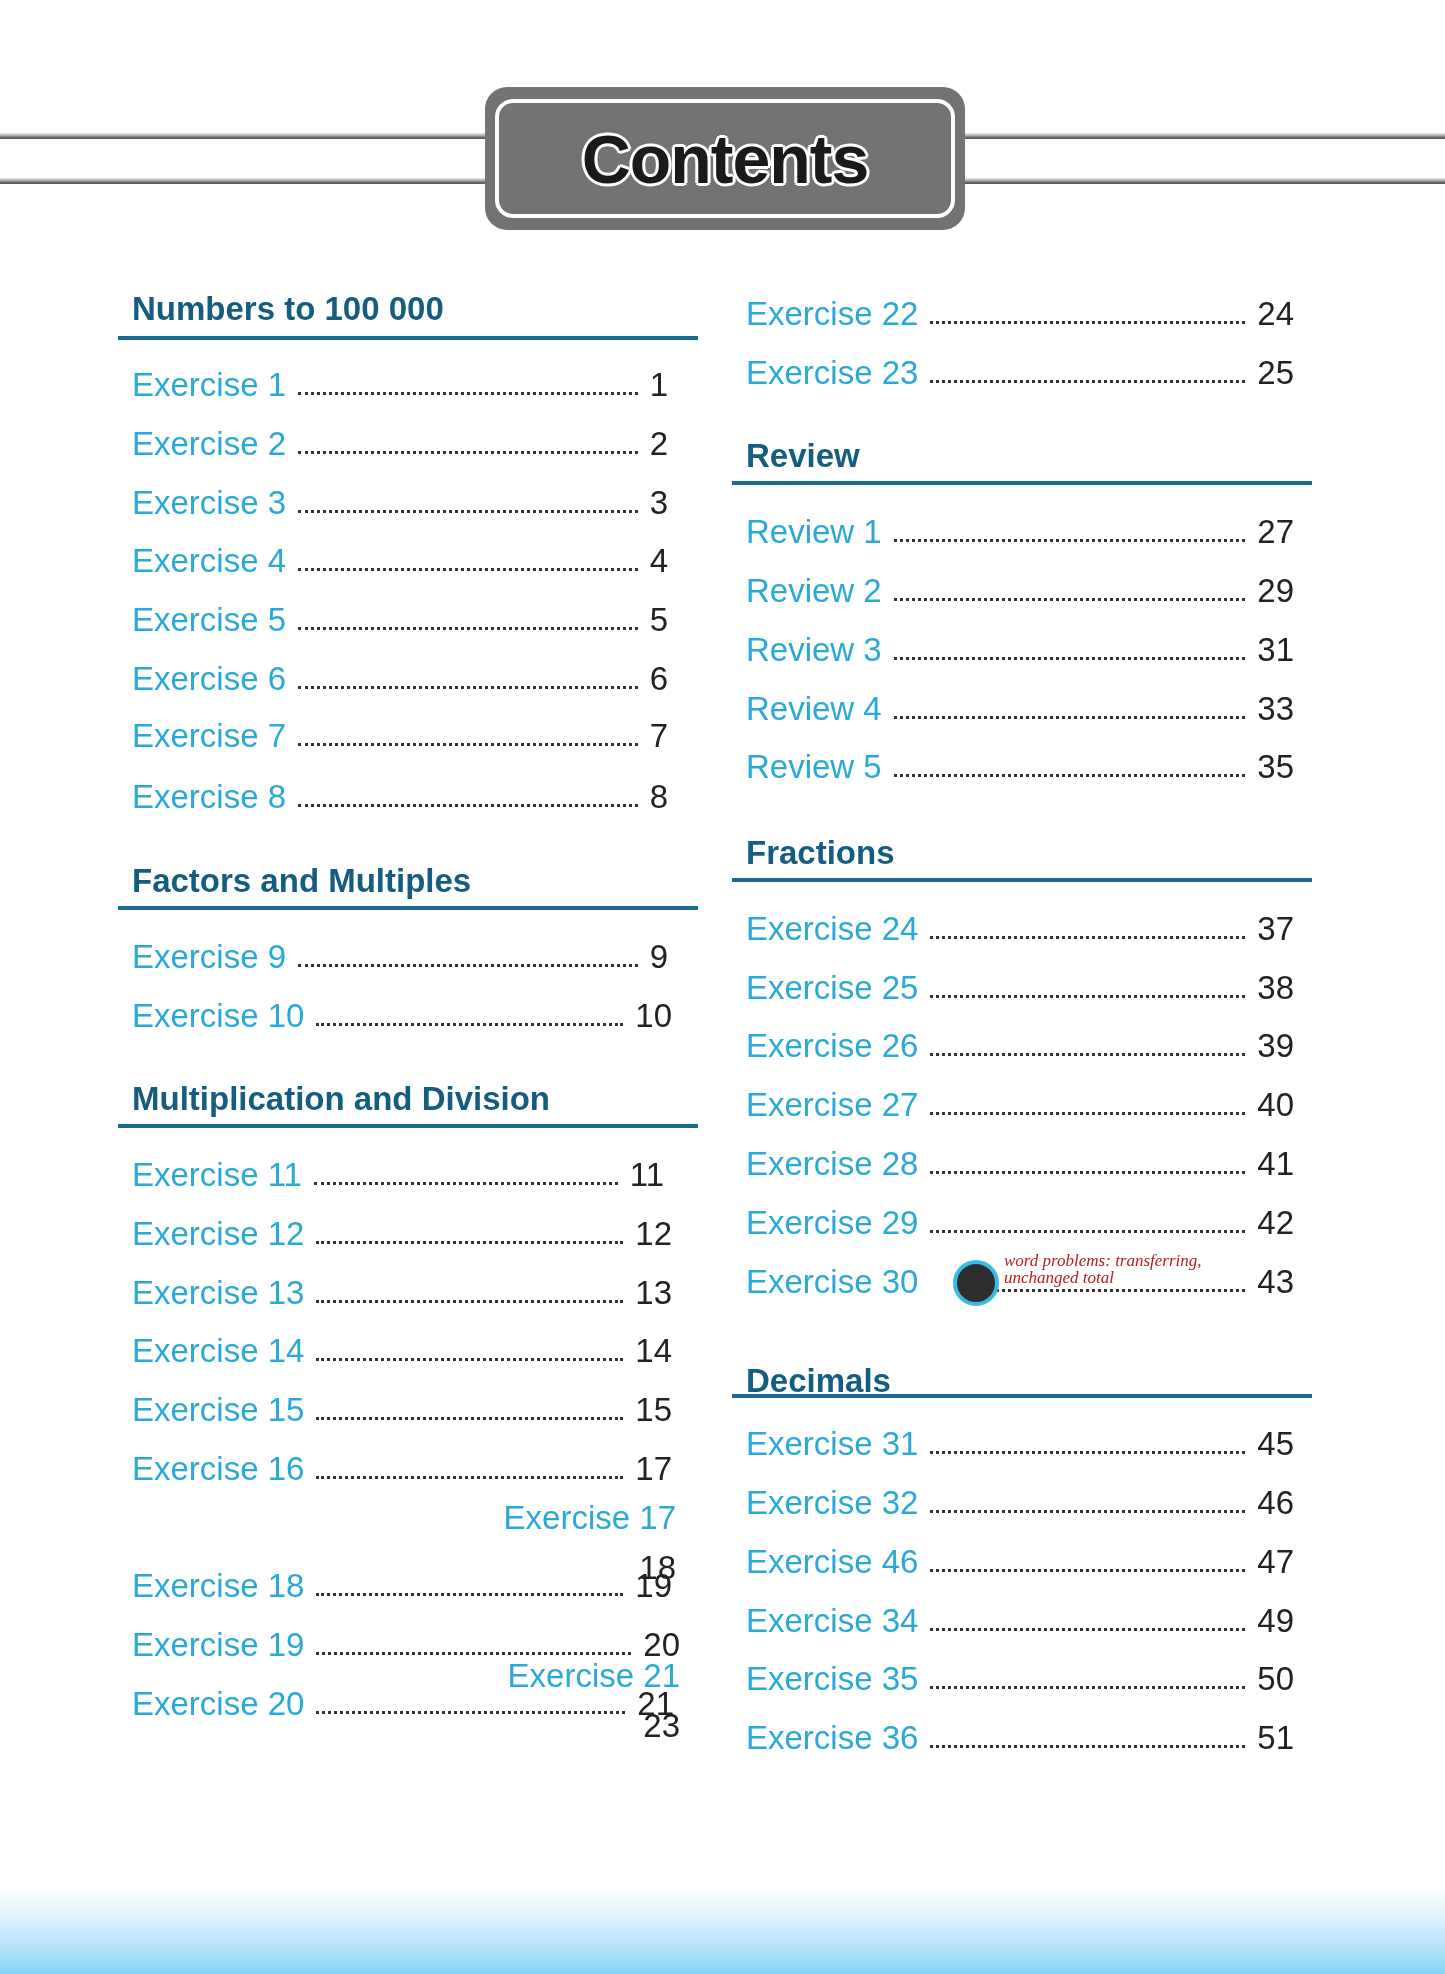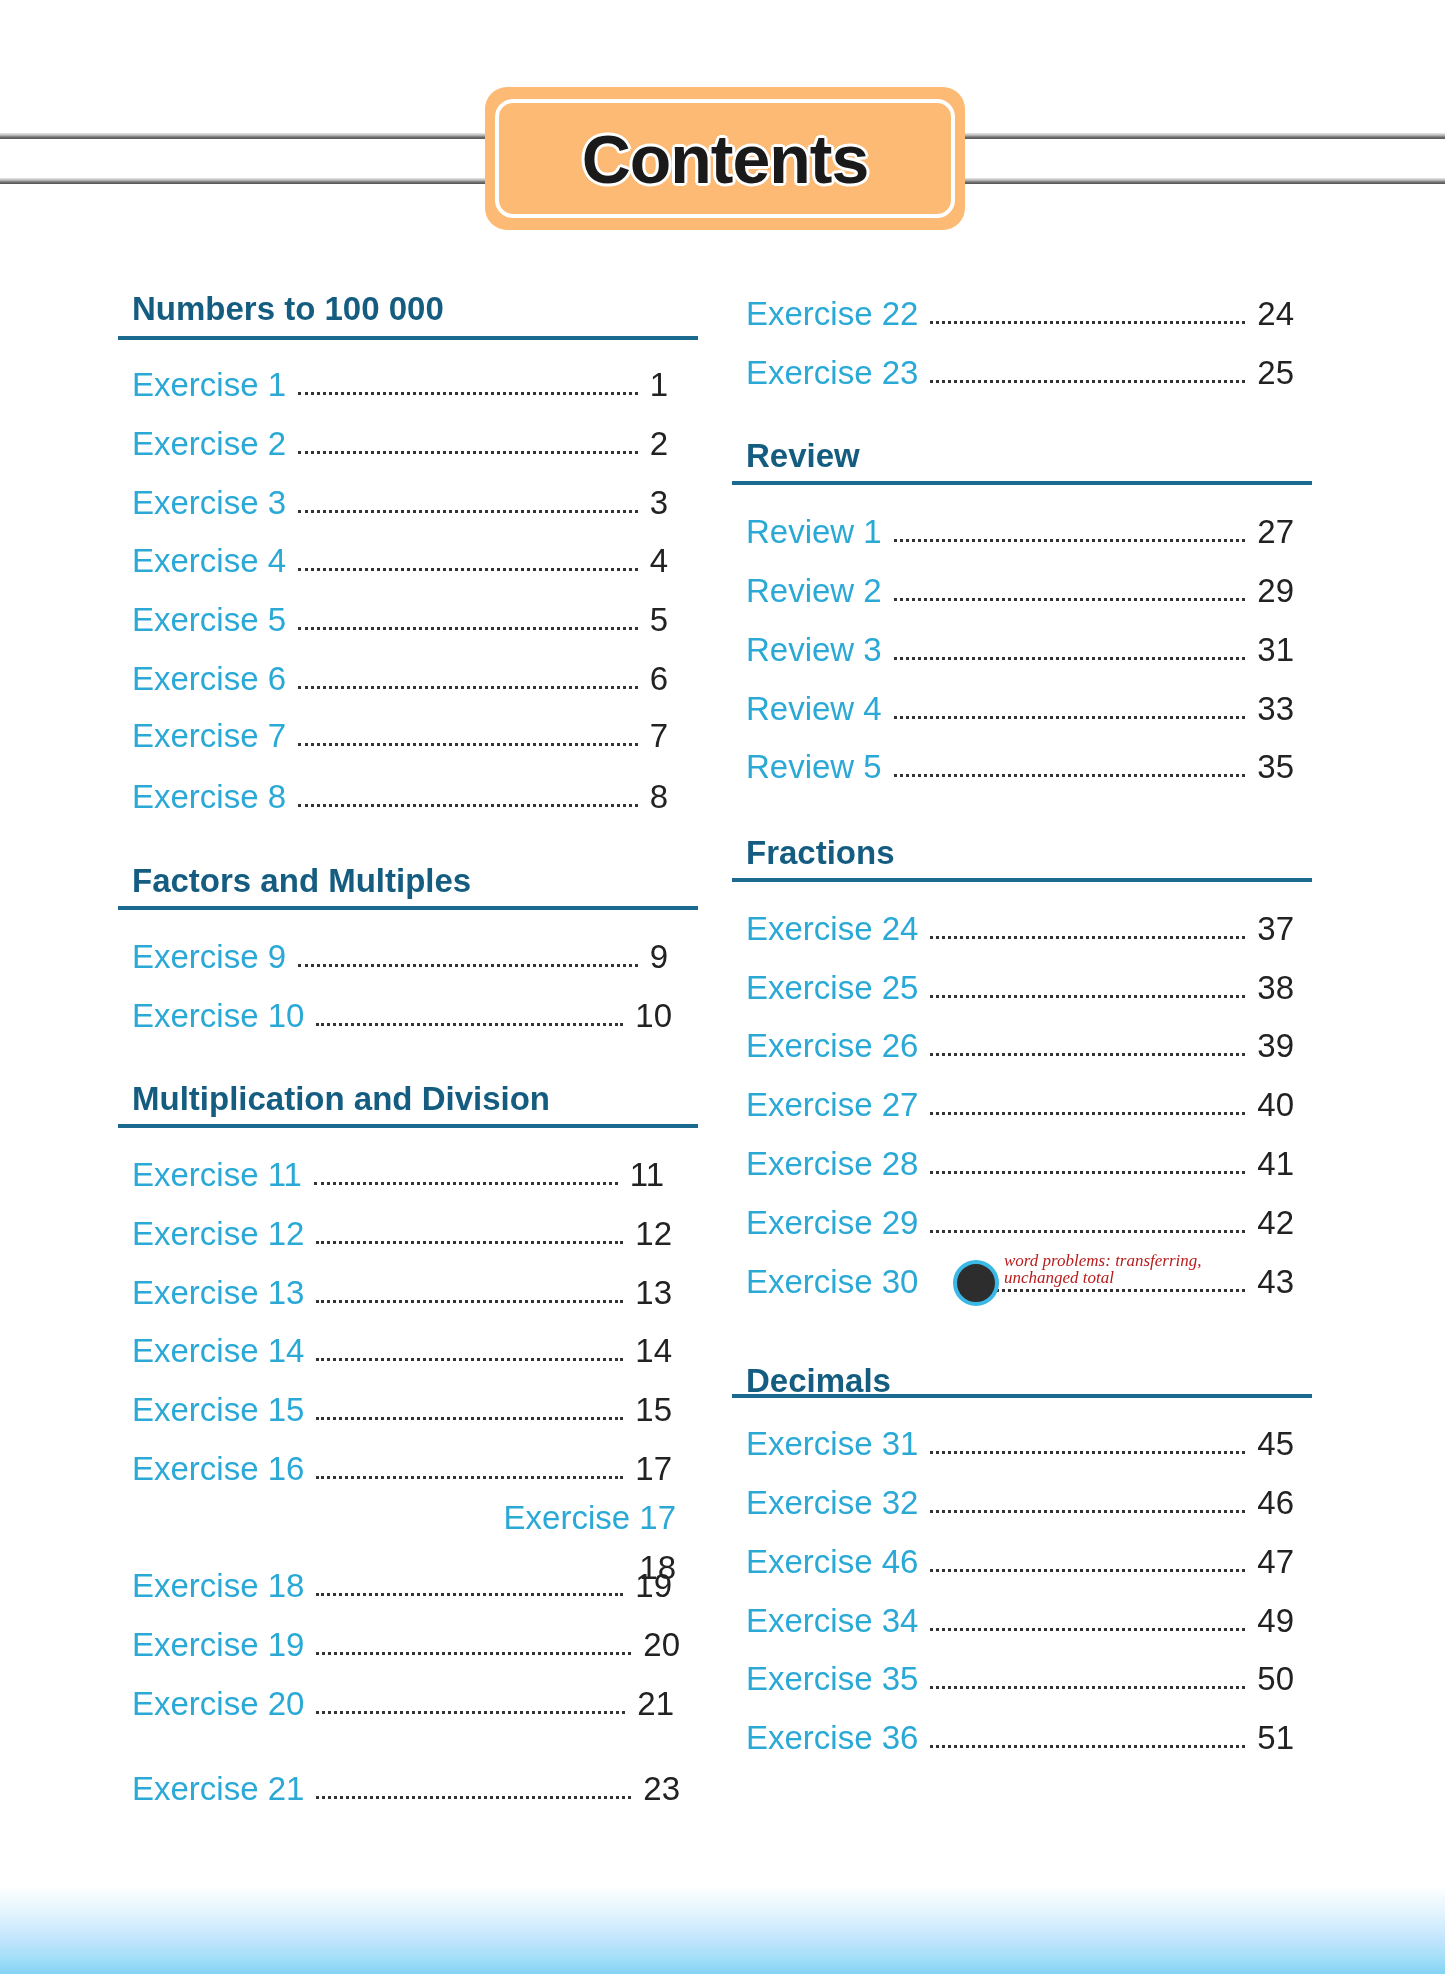--- a/index.html
+++ b/index.html
@@ -1,21 +1,21 @@
 <!DOCTYPE html>
 <html><head>
 <meta charset="utf-8">
 <style>
   html, body { margin:0; padding:0; }
   body { width:1445px; height:1974px; position:relative; background:#fff; overflow:hidden;
          font-family:"Liberation Sans", sans-serif; }
   .rail { position:absolute; left:0; width:1445px; height:6px;
           background:linear-gradient(#e8e8e8 0%, #bdbdbd 35%, #6e6e6e 70%, #555 100%); }
   .title-box { position:absolute; left:485px; top:87px; width:480px; height:143px;
-               background:#fdba74; border-radius:22px; box-sizing:border-box; }
+               background:#737373; border-radius:22px; box-sizing:border-box; }
   .title-inner { position:absolute; left:10px; top:12px; right:10px; bottom:12px;
                  border:4px solid #fff; border-radius:18px; display:flex; align-items:center; justify-content:center; }
   .title-text { font-family:"Liberation Sans", sans-serif; font-weight:bold; font-size:68px; color:#1a1a1a;
                 -webkit-text-stroke:0px; text-shadow: 3px 0 #fff, -3px 0 #fff, 0 3px #fff, 0 -3px #fff,
                 2px 2px #fff, -2px -2px #fff, 2px -2px #fff, -2px 2px #fff; letter-spacing:-1px; }
   .section-head { position:absolute; font-weight:bold; font-size:33px; color:#155d80; }
   .section-rule { position:absolute; height:4px; background:#1b6a90; }
   .entry { position:absolute; height:48px; display:flex; align-items:flex-end; }
   .entry .label { font-size:33px; color:#2aa9d6; white-space:nowrap; }
   .entry .dots { flex:1; border-bottom:3px dotted #333; margin:0 12px 9px 12px; height:0; }
@@ -143,21 +143,21 @@
   <div class="entry" style="left:132px; top:1616px; width:548px;">
       <span class="label">Exercise 19</span>
       <span class="dots"></span>
       <span class="page">20</span>
     </div>
   <div class="entry" style="left:132px; top:1675px; width:542px;">
       <span class="label">Exercise 20</span>
       <span class="dots"></span>
       <span class="page">21</span>
     </div>
-  <div class="entry" style="left:132px; top:1760px; width:548px;">
+  <div class="entry" style="left:132px; top:1657px; width:548px;flex-direction:column;">
       <span class="label">Exercise 21</span>
       <span class="dots"></span>
       <span class="page">23</span>
     </div>
 </div>
 
 <div>
   <div class="entry" style="left:746px; top:285px; width:548px;">
       <span class="label">Exercise 22</span>
       <span class="dots"></span>

